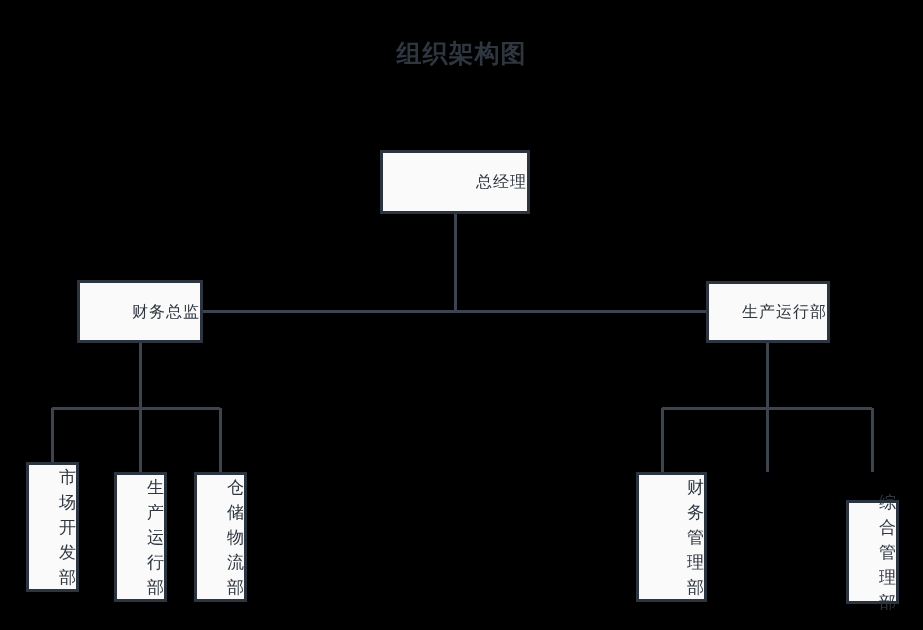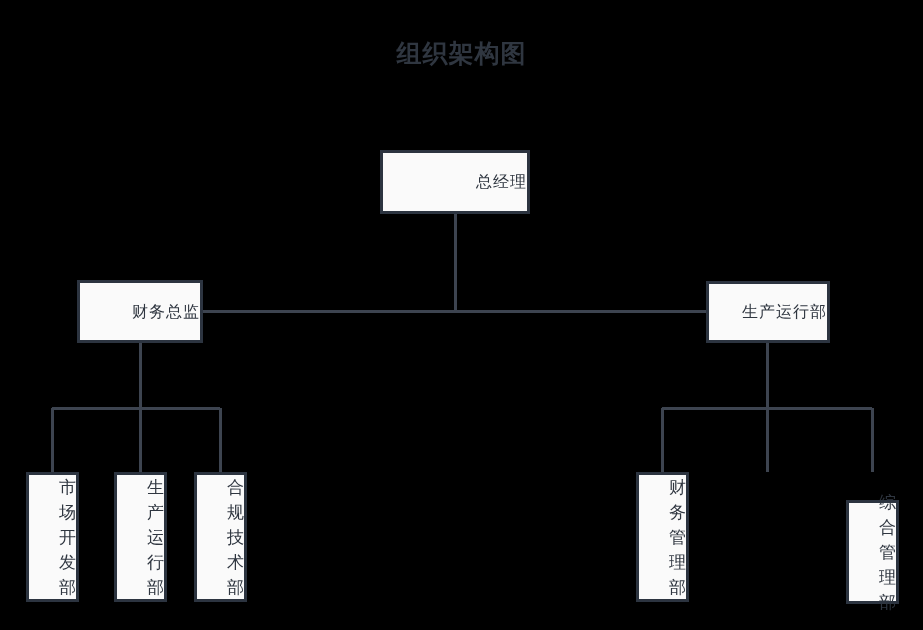--- a/index.html
+++ b/index.html
@@ -119,33 +119,33 @@
   </div>
 
   <div class="node level-2" style="left:77px; top:280px; width:126px; height:63px;">
     <span class="node-label">财务总监</span>
   </div>
 
   <div class="node level-2" style="left:706px; top:281px; width:124px; height:62px;">
     <span class="node-label">生产运行部</span>
   </div>
 
-  <div class="node level-3" style="left:26px; top:472px; width:53px; height:130px;">
+  <div class="node level-3" style="left:26px; top:462px; width:53px; height:130px;">
     <span class="node-label">市场开发部</span>
   </div>
 
   <div class="node level-3" style="left:114px; top:472px; width:53px; height:130px;">
     <span class="node-label">生产运行部</span>
   </div>
 
   <div class="node level-3" style="left:194px; top:472px; width:53px; height:130px;">
-    <span class="node-label">合规技术部</span>
+    <span class="node-label">仓储物流部</span>
   </div>
 
-  <div class="node level-3" style="left:636px; top:472px; width:53px; height:130px;">
+  <div class="node level-3" style="left:636px; top:472px; width:71px; height:130px;">
     <span class="node-label">财务管理部</span>
   </div>
 
 
   <div class="node level-3" style="left:846px; top:500px; width:53px; height:104px;">
     <span class="node-label">综合管理部</span>
   </div>
 
 </div>
 

